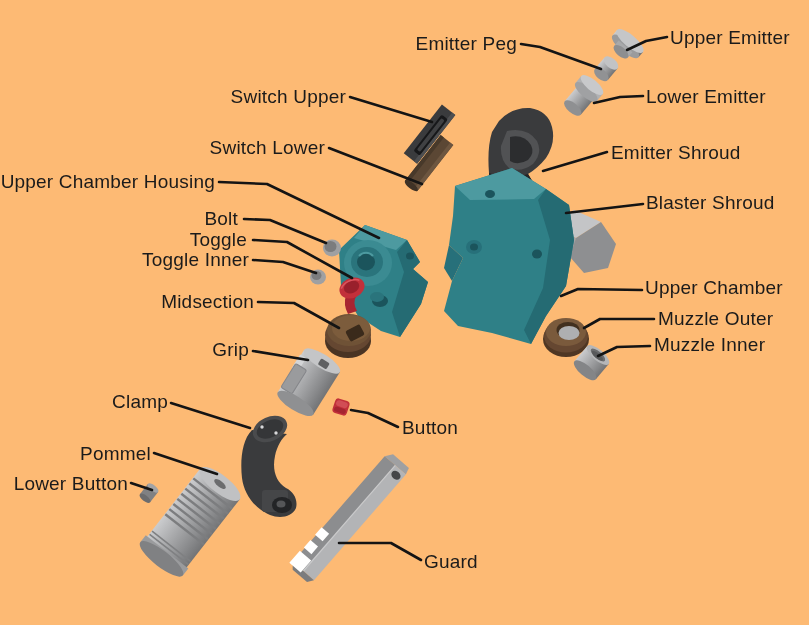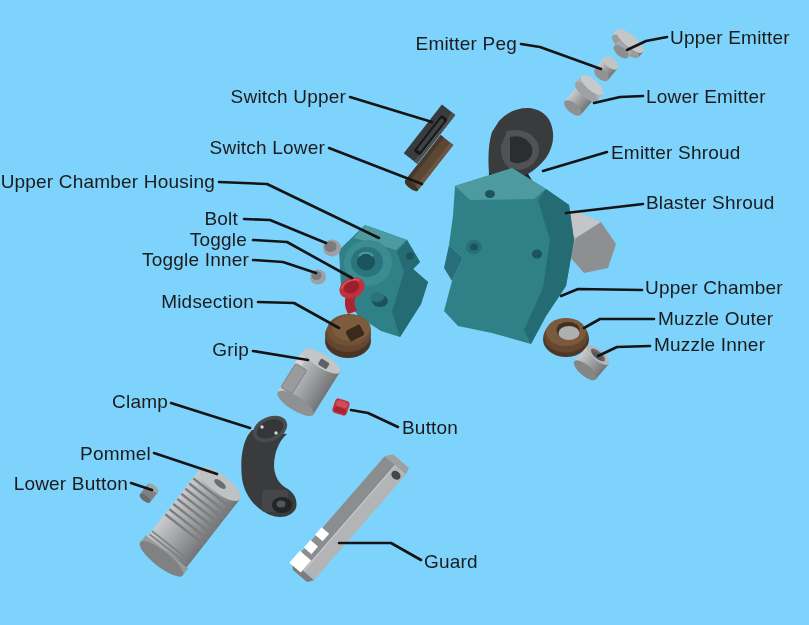--- a/index.html
+++ b/index.html
@@ -1,16 +1,16 @@
 <!DOCTYPE html>
 <html><head>
 <meta charset="utf-8">
 <style>
   html,body{margin:0;padding:0;background:#ffffff;}
-  .stage{position:relative;width:809px;height:625px;background:#7dd3fc;overflow:hidden;}
+  .stage{position:relative;width:809px;height:625px;background:#fdba74;overflow:hidden;}
   .lbl{font-family:"Liberation Sans",sans-serif;font-size:19px;fill:#1b1b1b;letter-spacing:.2px;}
   .ldr{fill:none;stroke:#141414;stroke-width:2.6;stroke-linecap:round;stroke-linejoin:round;}
 </style>
 </head>
 <body>
 
 <div class="stage">
 <svg width="809" height="625" viewBox="0 0 809 625" xmlns="http://www.w3.org/2000/svg">
   <defs>
     <linearGradient id="gcyl" x1="0" y1="1" x2="0" y2="0">

